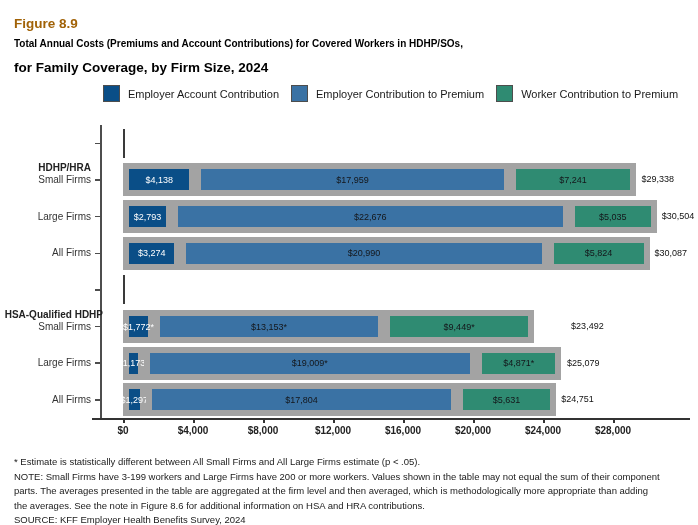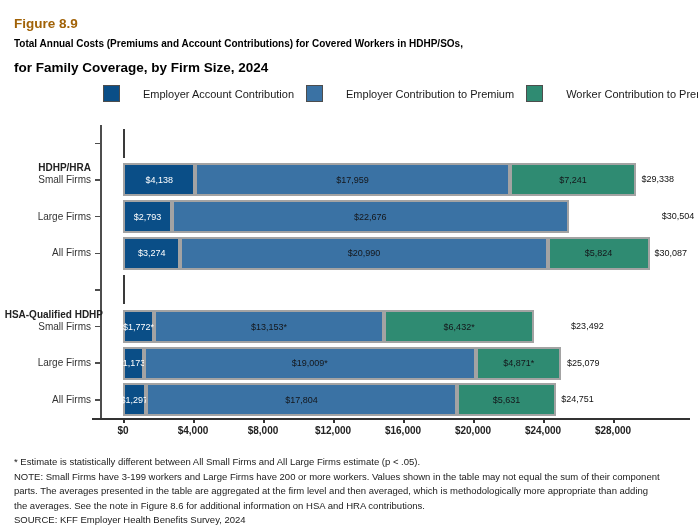--- a/index.html
+++ b/index.html
@@ -5,33 +5,33 @@
   html,body{margin:0;padding:0;background:#fff;}
   #stage{
     position:relative;width:698px;height:525px;background:#ffffff;
     font-family:"Liberation Sans","DejaVu Sans",sans-serif;
     overflow:hidden;color:#000;
   }
   .figure-number{position:absolute;left:14px;top:16px;font-size:13.5px;font-weight:bold;color:#a16207;}
   .title-line1{position:absolute;left:14px;top:38px;font-size:10px;font-weight:bold;color:#000;white-space:nowrap;}
   .title-line2{position:absolute;left:14px;top:60px;font-size:13.5px;font-weight:bold;color:#000;white-space:nowrap;}
   #legend{position:absolute;left:103px;top:85px;display:flex;align-items:center;gap:12px;}
-  .legend-item{display:flex;align-items:center;gap:23px;}
+  .legend-item{display:flex;align-items:center;gap:8px;}
   .legend-swatch{width:17px;height:17px;border:1px solid #4d4d4d;box-sizing:border-box;}
   .legend-label{font-size:11px;color:#1a1a1a;white-space:nowrap;}
   #chart{position:absolute;left:0;top:0;width:698px;height:525px;}
   .y-axis-line{position:absolute;background:#4d4d4d;}
   .x-axis-line{position:absolute;background:#333333;}
   .y-tick{position:absolute;background:#4d4d4d;}
   .x-tick{position:absolute;background:#333333;}
   .y-label{position:absolute;font-size:10px;color:#333;text-align:right;white-space:nowrap;}
   .y-label.group{font-weight:bold;color:#222;margin-top:25px;}
   .x-tick-label{position:absolute;font-size:10px;font-weight:bold;color:#222;text-align:center;white-space:nowrap;}
   .bar-row{position:absolute;display:flex;}
-  .bar-segment{position:relative;height:100%;box-sizing:border-box;border:2px solid #a3a3a3;
+  .bar-segment{position:relative;height:100%;box-sizing:border-box;border:6px solid #a3a3a3;
     display:flex;align-items:center;justify-content:center;}
   .segment-label{font-size:9px;white-space:nowrap;pointer-events:none;}
   .total-label{position:absolute;font-size:9px;color:#111;white-space:nowrap;}
   .zero-bar{position:absolute;width:2px;background:#3a3a3a;}
   #footnotes{position:absolute;left:14px;top:455px;font-size:9.5px;color:#1a1a1a;line-height:14.6px;}
   .footnote-line{white-space:nowrap;}
 </style>
 </head>
 <body>
 
@@ -93,20 +93,23 @@
       <div class="total-label" style="left: 641.415px; top: 174.475px;">$29,338</div>
       <div class="y-tick" style="left: 95px; top: 215.875px; width: 5px; height: 1.5px;"></div>
       <div class="y-label" style="left: 0px; top: 210.625px; width: 91px;">Large Firms</div>
       <div class="bar-row" style="left: 123px; top: 200.125px; height: 33px;">
         <div class="bar-segment" style="width: 48.8775px; background: rgb(10, 78, 135);">
           <span class="segment-label" style="color: rgb(255, 255, 255);">$2,793</span>
         </div>
         <div class="bar-segment" style="width: 396.83px; background: rgb(58, 114, 164);">
           <span class="segment-label" style="color: rgb(20, 22, 26);">$22,676</span>
         </div>
+        <div class="bar-segment" style="width: 88.1125px; background: rgb(47, 139, 114);">
+          <span class="segment-label" style="color: rgb(20, 22, 26);">$5,035</span>
+        </div>
       </div>
       <div class="total-label" style="left: 661.82px; top: 211.125px;">$30,504</div>
       <div class="y-tick" style="left: 95px; top: 252.525px; width: 5px; height: 1.5px;"></div>
       <div class="y-label" style="left: 0px; top: 247.275px; width: 91px;">All Firms</div>
       <div class="bar-row" style="left: 123px; top: 236.775px; height: 33px;">
         <div class="bar-segment" style="width: 57.295px; background: rgb(10, 78, 135);">
           <span class="segment-label" style="color: rgb(255, 255, 255);">$3,274</span>
         </div>
         <div class="bar-segment" style="width: 367.325px; background: rgb(58, 114, 164);">
           <span class="segment-label" style="color: rgb(20, 22, 26);">$20,990</span>
@@ -122,21 +125,21 @@
       <div class="y-tick" style="left: 95px; top: 325.825px; width: 5px; height: 1.5px;"></div>
       <div class="y-label" style="left: 0px; top: 320.575px; width: 91px;">Small Firms</div>
       <div class="bar-row" style="left: 123px; top: 310.075px; height: 33px;">
         <div class="bar-segment" style="width: 31.01px; background: rgb(10, 78, 135);">
           <span class="segment-label" style="color: rgb(255, 255, 255);">$1,772*</span>
         </div>
         <div class="bar-segment" style="width: 230.178px; background: rgb(58, 114, 164);">
           <span class="segment-label" style="color: rgb(20, 22, 26);">$13,153*</span>
         </div>
         <div class="bar-segment" style="width: 149.923px; background: rgb(47, 139, 114);">
-          <span class="segment-label" style="color: rgb(20, 22, 26);">$6,432*</span>
+          <span class="segment-label" style="color: rgb(20, 22, 26);">$9,449*</span>
         </div>
       </div>
       <div class="total-label" style="left: 539.11px; top: 321.075px; padding-left: 32px;">$23,492</div>
       <div class="y-tick" style="left: 95px; top: 362.475px; width: 5px; height: 1.5px;"></div>
       <div class="y-label" style="left: 0px; top: 357.225px; width: 91px;">Large Firms</div>
       <div class="bar-row" style="left: 123px; top: 346.725px; height: 33px;">
         <div class="bar-segment" style="width: 20.5275px; background: rgb(10, 78, 135);">
           <span class="segment-label" style="color: rgb(255, 255, 255);">$1,173*</span>
         </div>
         <div class="bar-segment" style="width: 332.658px; background: rgb(58, 114, 164);">

